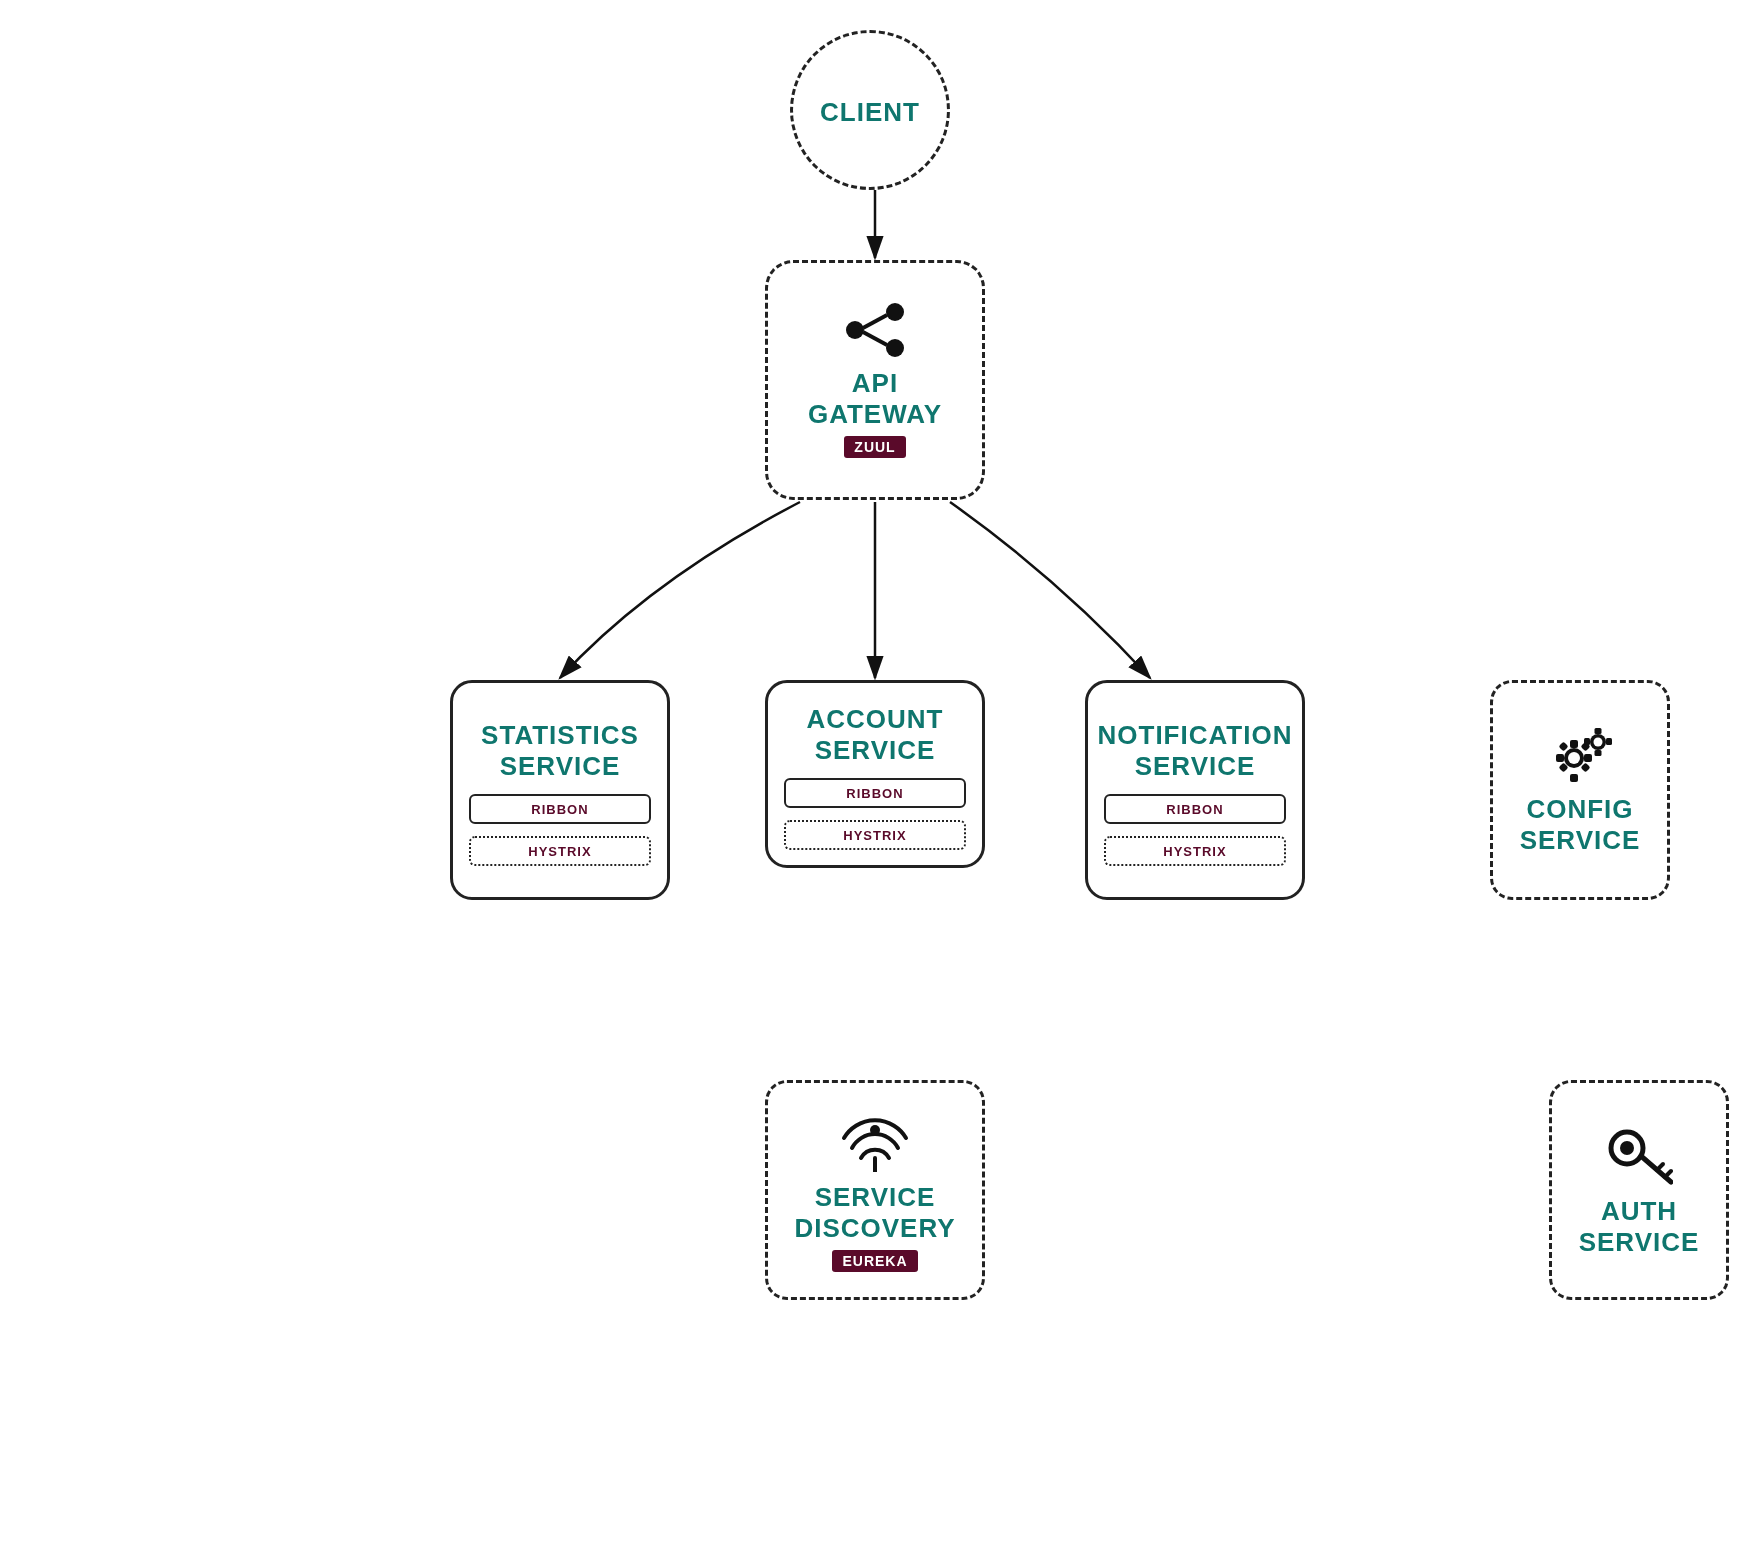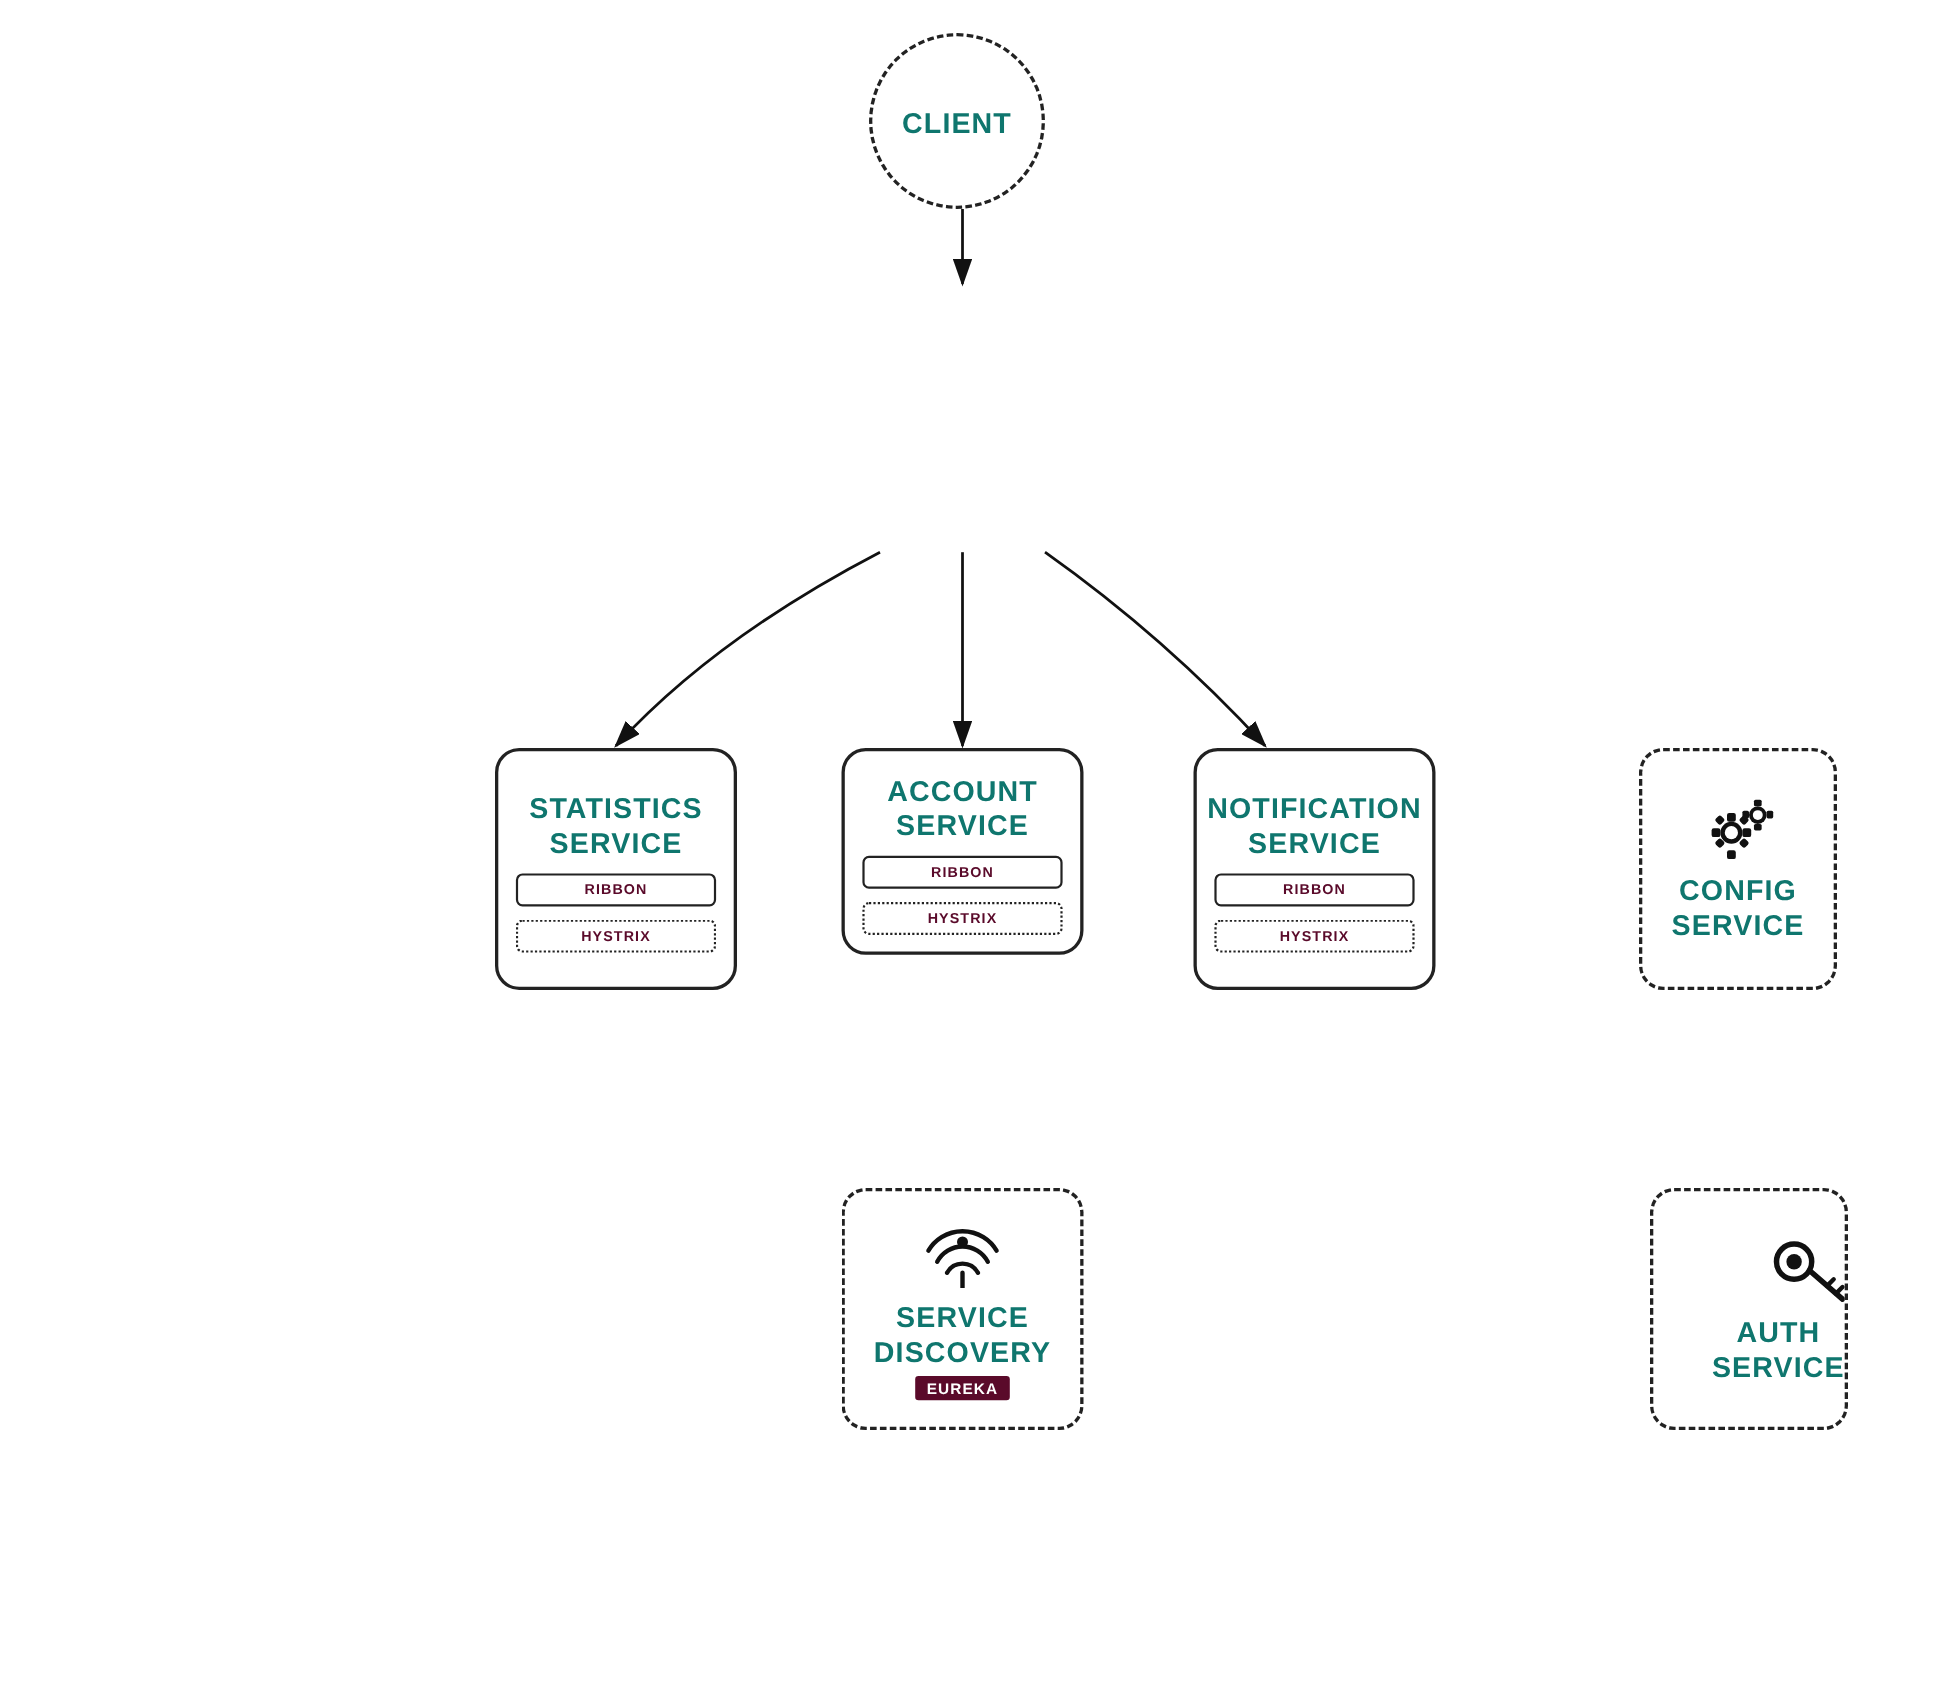--- a/index.html
+++ b/index.html
@@ -136,23 +136,22 @@
       width: 220px;
       height: 220px;
       left: 765px;
       top: 1080px;
     }
 
     
     .auth-service {
       width: 180px;
       height: 220px;
-      left: 1500px;
+      left: 1549px;
       top: 1080px;
-      align-items: flex-end;
     }
 
     
     .sub-box {
       width: 85%;
       margin-top: 12px;
       border: 2px solid #222;
       border-radius: 6px;
       padding: 4px 0;
     }
@@ -195,20 +194,35 @@
 
     <line x1="875" y1="502" x2="875" y2="678" stroke="#111" stroke-width="2.5" marker-end="url(#arrow)"></line>
 
     <path d="M 950 502 Q 1060 580 1150 678" stroke="#111" stroke-width="2.5" fill="none" marker-end="url(#arrow)"></path>
   </svg>
 
   <div class="node client-node">
     <span class="node-label">CLIENT</span>
   </div>
 
+  <div class="node gateway-node">
+
+    <div>
+      <svg width="64" height="56" viewBox="0 0 64 56" fill="none">
+
+        <circle cx="52" cy="10" r="9" fill="#111"></circle>
+        <circle cx="52" cy="46" r="9" fill="#111"></circle>
+        <circle cx="12" cy="28" r="9" fill="#111"></circle>
+        <line x1="20" y1="26" x2="44" y2="13" stroke="#111" stroke-width="4"></line>
+        <line x1="20" y1="30" x2="44" y2="43" stroke="#111" stroke-width="4"></line>
+      </svg>
+    </div>
+    <span class="node-label">API<br>GATEWAY</span>
+    <span class="badge">ZUUL</span>
+  </div>
 
 
   <div class="node service-node stats-service">
     <span class="node-label">STATISTICS<br>SERVICE</span>
     <div class="sub-box">
       <span class="sub-label">RIBBON</span>
     </div>
     <div class="sub-box sub-box-dotted">
       <span class="sub-label">HYSTRIX</span>
     </div>

